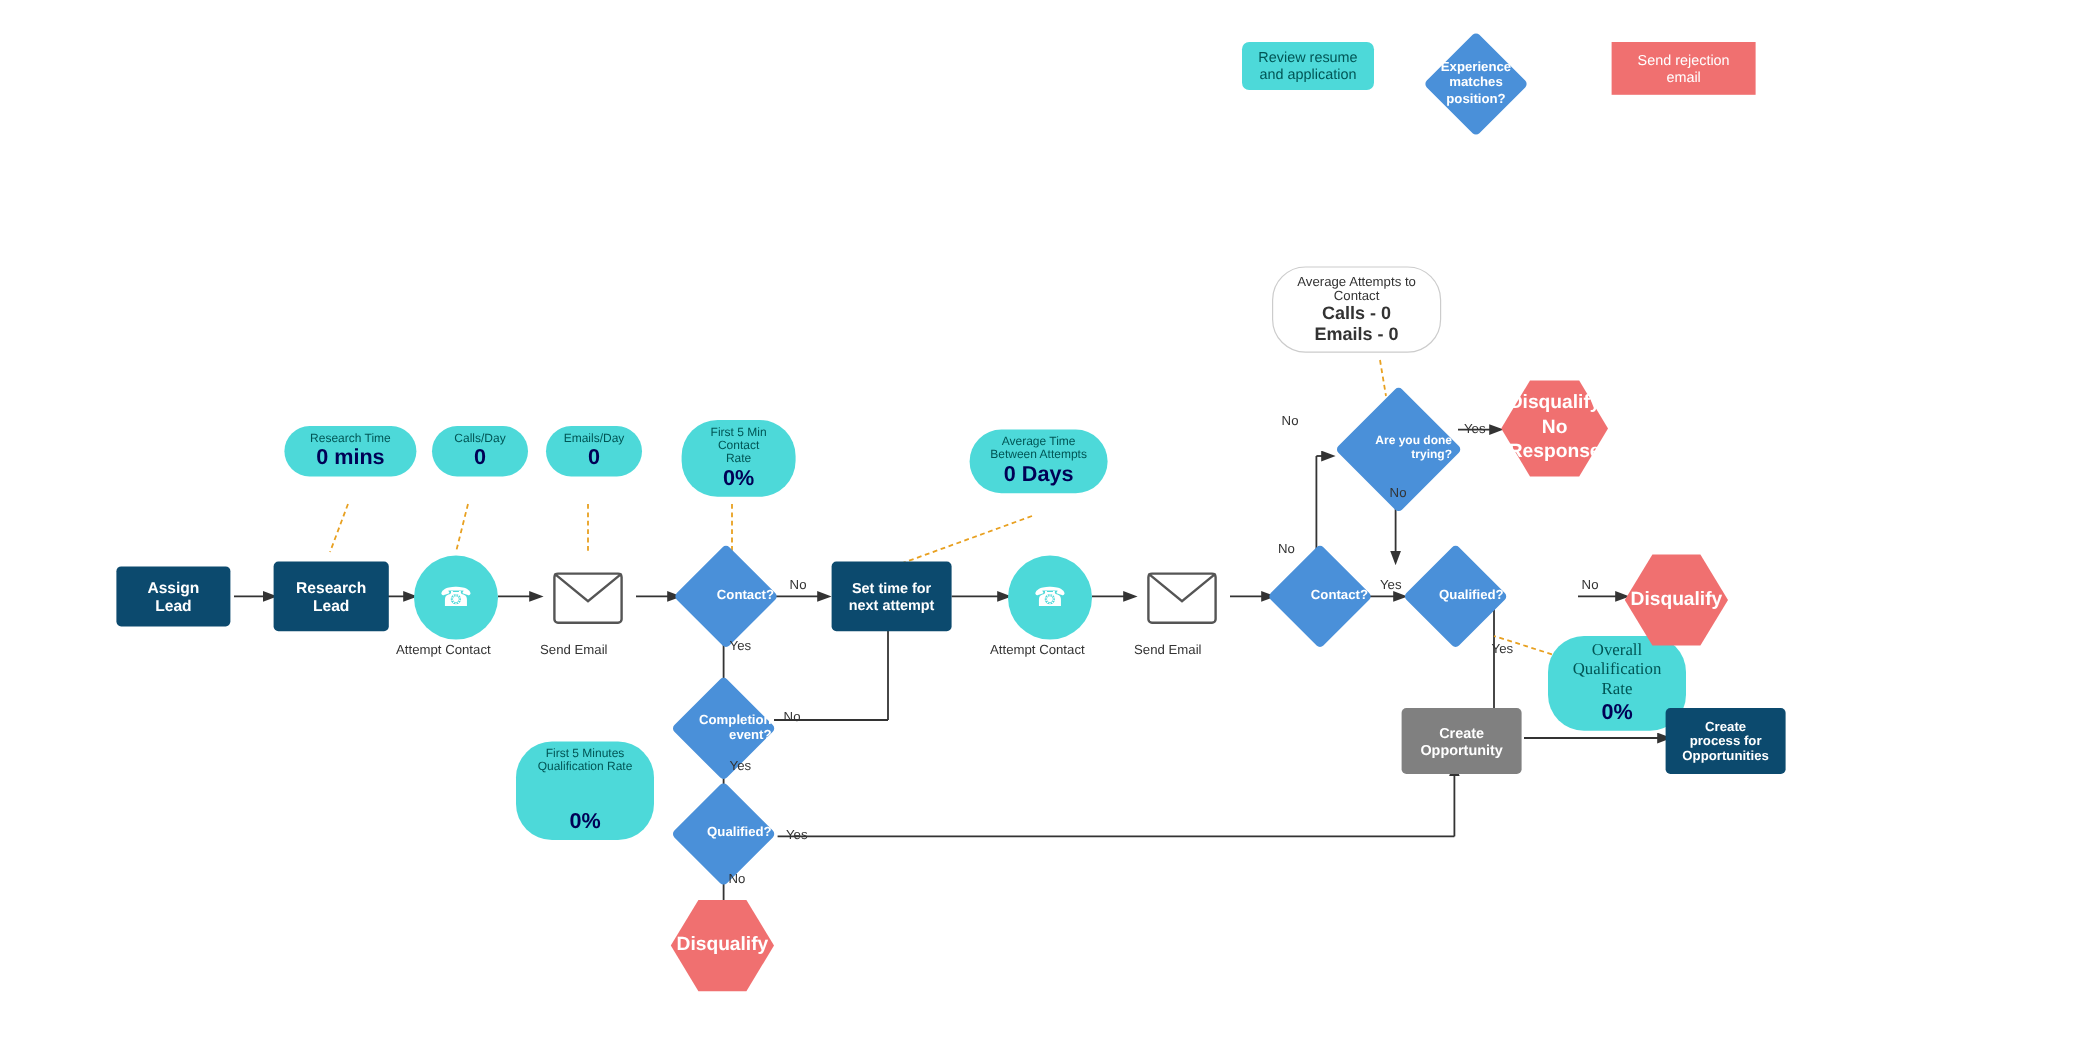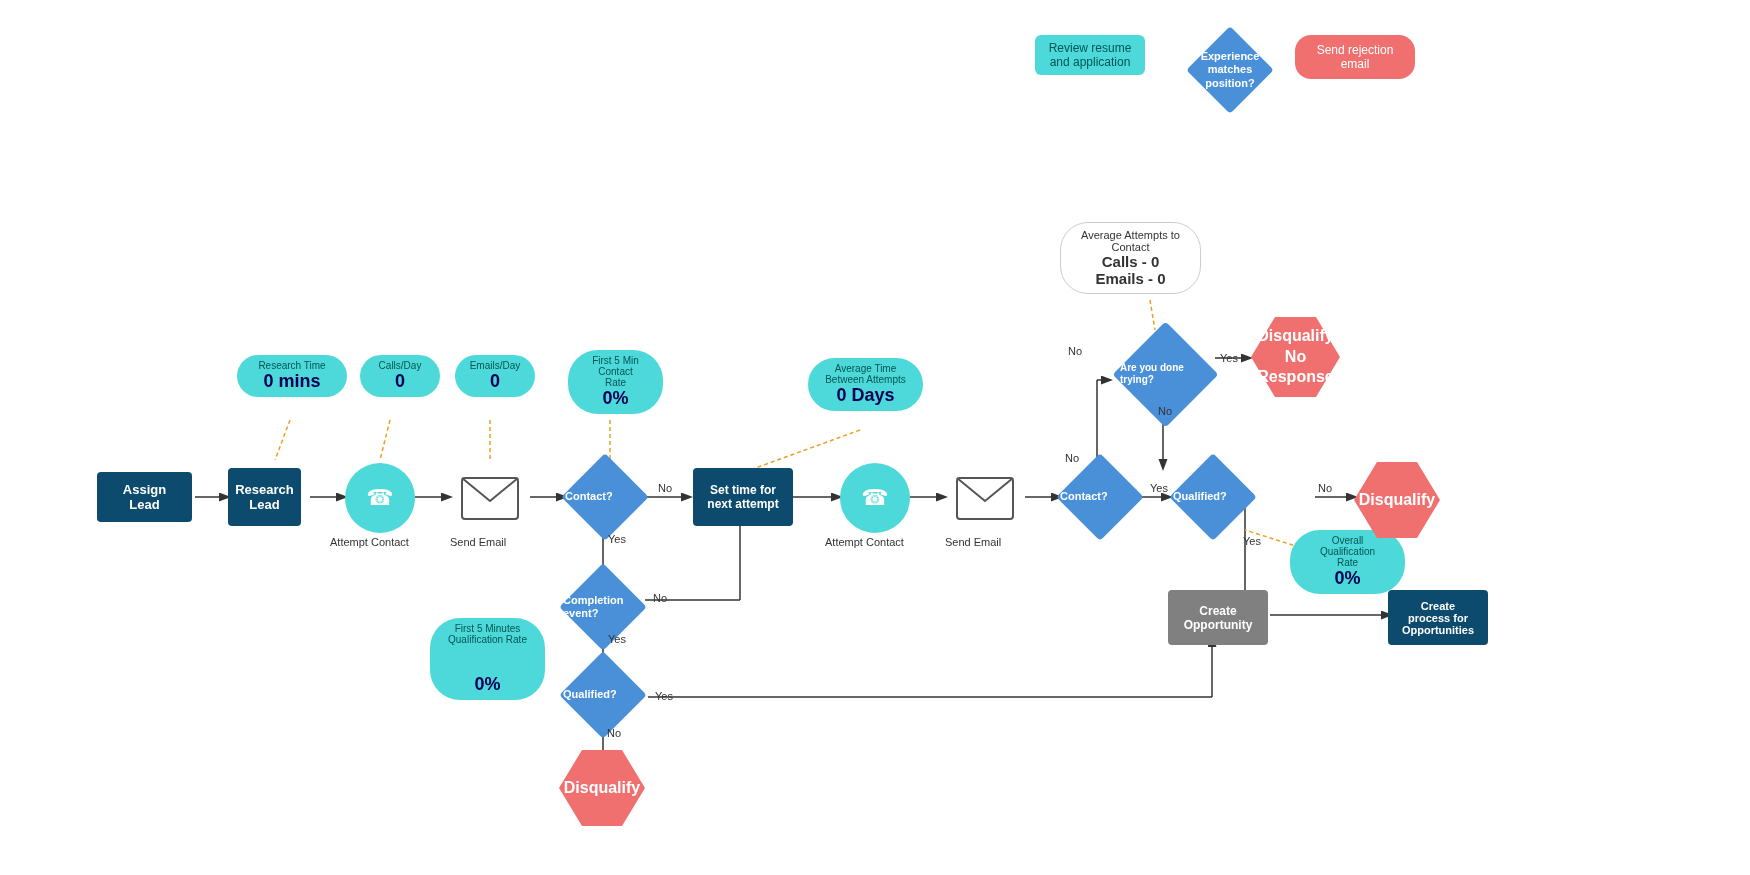--- a/index.html
+++ b/index.html
@@ -74,21 +74,21 @@
     .diamond {
       transform: rotate(45deg);
       background: #4a90d9;
     }
     .diamond-label {
       position: absolute;
       transform: rotate(0deg);
       color: #fff;
       font-size: 11px;
       font-weight: bold;
-      text-align: left;
+      text-align: right;
       pointer-events: none;
       line-height: 1.2;
       width: 80px;
     }
     
     .hex {
       position: absolute;
       display: flex;
       align-items: center;
       justify-content: center;
@@ -129,26 +129,27 @@
       background: #4dd9d9;
       border-radius: 6px;
       padding: 6px 12px;
       font-size: 12px;
       color: #005555;
       text-align: center;
       position: absolute;
     }
     .legend-item-red {
       background: #f07070;
-      border-radius: 16px;
+      border-radius: 0;
       padding: 8px 14px;
       font-size: 12px;
       color: #fff;
       text-align: center;
       position: absolute;
+      margin-left: 48px;
     }
     
     .attempts-box {
       position: absolute;
       border: 1.5px solid #ccc;
       border-radius: 6px;
       padding: 6px 10px;
       font-size: 11px;
       color: #333;
       text-align: center;
@@ -294,30 +295,30 @@
     <span class="bold-line">Emails - 0</span>
   </div>
 
   <div class="stat-box node" style="left:430px; top:618px; width:115px;gap:29px;">
     <span style="font-size:10px; white-space:pre-line;">First 5 Minutes
 Qualification Rate</span>
     <span class="stat-value">0%</span>
   </div>
 
   <div class="stat-box node" style="left:1290px; top:530px; width:115px;">
-    <span style="font-size:10px; white-space:pre-line;">Overall Qualification
+    <span style="font-size:14px; white-space:pre-line;font-family:Liberation Serif, serif;">Overall Qualification
 Rate</span>
     <span class="stat-value">0%</span>
   </div>
 
   <div class="rect-blue node" style="left:97px; top:472px; width:95px; height:50px;">
     <span>Assign Lead</span>
   </div>
 
-  <div class="rect-blue node" style="left:228px; top:468px; width:73px; height:58px;">
+  <div class="rect-blue node" style="left:228px; top:468px; width:96px; height:58px;">
     <span style="white-space:pre-line;">Research
 Lead</span>
   </div>
 
   <div class="circle-phone node" style="left:345px; top:463px; width:70px; height:70px;">
     ☎
   </div>
   <div class="node-label" style="left:330px; top:535px; width:100px;">
     <span>Attempt
 Contact</span>

